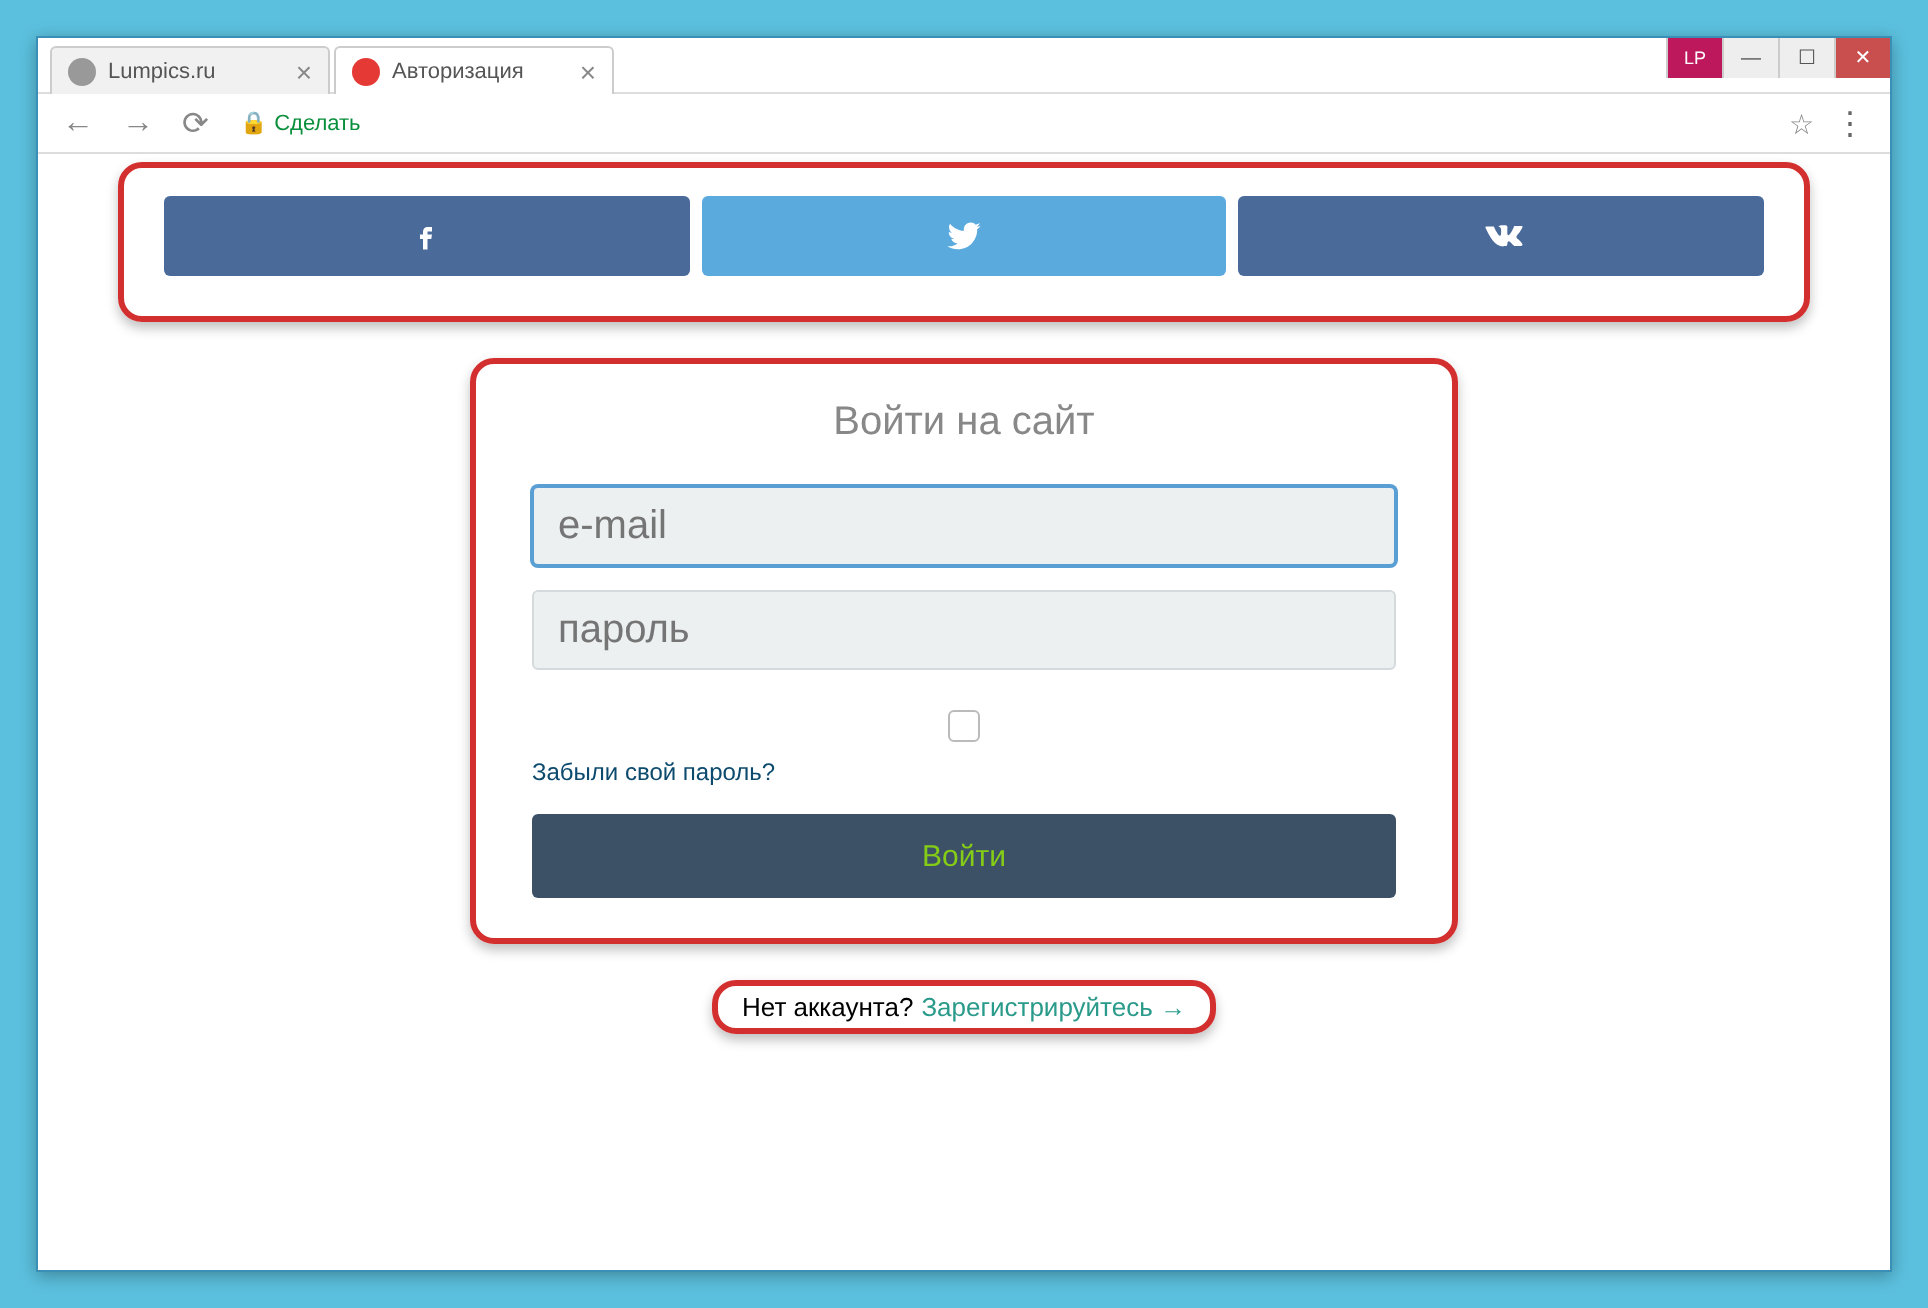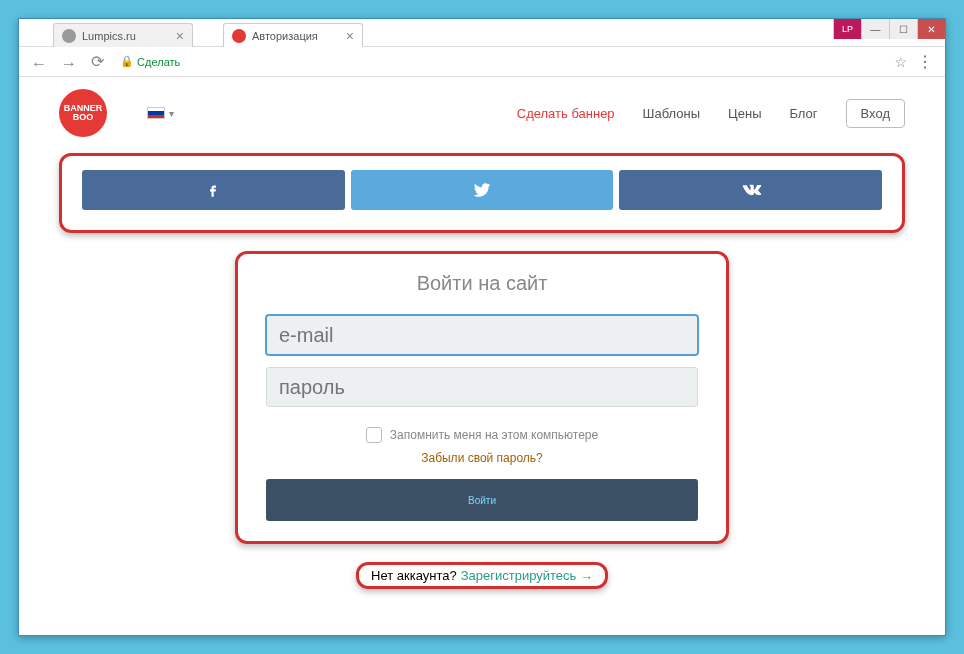--- a/index.html
+++ b/index.html
@@ -1,20 +1,20 @@
 <!DOCTYPE html>
 <html><head>
 <meta charset="utf-8">
 <style>
 * { margin: 0; padding: 0; box-sizing: border-box; font-family: Arial, sans-serif; }
 body { background: #5bc0de; width: 964px; height: 654px; overflow: hidden; padding: 18px; }
 .window { background: #fff; border: 1px solid #3a8fb7; box-shadow: 0 2px 8px rgba(0,0,0,0.3); display: flex; flex-direction: column; height: 618px; }
 .titlebar { background: #fff; height: 28px; display: flex; align-items: flex-start; border-bottom: 1px solid #ddd; position: relative; }
 .tabs-row { display: flex; align-items: flex-end; height: 28px; padding-left: 6px; }
-.tab { background: #f1f1f1; border: 1px solid #ccc; border-bottom: none; border-radius: 3px 3px 0 0; height: 24px; min-width: 140px; display: flex; align-items: center; padding: 0 8px; font-size: 11px; color: #555; margin-right: 2px; margin-top: 4px; position: relative; margin-left: 28px; }
+.tab { background: #f1f1f1; border: 1px solid #ccc; border-bottom: none; border-radius: 3px 3px 0 0; height: 24px; min-width: 140px; display: flex; align-items: center; padding: 0 8px; font-size: 11px; color: #555; margin-right: 2px; margin-top: 4px; position: relative; }
 .tab.active { background: #fff; }
 .favicon { width: 14px; height: 14px; border-radius: 50%; margin-right: 6px; flex-shrink: 0; }
 .favicon.red { background: #e53935; }
 .favicon.grey { background: #999; }
 .tab-close { margin-left: auto; color: #888; font-size: 14px; cursor: pointer; }
 .window-controls { position: absolute; right: 0; top: 0; display: flex; }
 .win-btn { width: 28px; height: 20px; display: flex; align-items: center; justify-content: center; font-size: 10px; color: #555; background: #eee; border-left: 1px solid #ccc; }
 .win-btn.lp { background: #be185d; color: #fff; font-size: 9px; }
 .win-btn.close { background: #c94f4f; color: #fff; }
 .addr-bar { height: 30px; display: flex; align-items: center; padding: 0 8px; border-bottom: 1px solid #ddd; background: #fff; gap: 6px; }
@@ -42,22 +42,22 @@
 .soc-btn { flex: 1; height: 40px; border-radius: 3px; display: flex; align-items: center; justify-content: center; color: #fff; cursor: pointer; }
 .soc-fb { background: #4a6a9a; }
 .soc-tw { background: #5aaade; }
 .soc-vk { background: #4a6a9a; }
 .login-block { margin: 0 auto 10px; width: 494px; padding: 18px 28px 20px; }
 .login-title { text-align: center; color: #888; font-size: 20px; margin-bottom: 20px; }
 .input { width: 100%; height: 40px; background: #ecf0f1; border: 1px solid #d5dbdd; border-radius: 3px; padding: 0 12px; font-size: 20px; color: #555; margin-bottom: 12px; }
 .input.focus { border: 1px solid #5a9fd4; box-shadow: 0 0 0 1px #5a9fd4; }
 .remember-row { display: flex; align-items: center; justify-content: center; gap: 8px; font-size: 12px; color: #888; margin: 8px 0; }
 .chk { width: 16px; height: 16px; border: 1px solid #bbb; border-radius: 3px; background: #fff; }
-.forgot { text-align: center; font-size: 12px; color: #a16207; margin-bottom: 14px; cursor: pointer; }
-.login-btn { width: 100%; height: 42px; background: #3d5166; color: #7dd3fc; border-radius: 3px; display: flex; align-items: center; justify-content: center; font-size: 10px; cursor: pointer; }
+.forgot { text-align: left; font-size: 12px; color: #0c4a6e; margin-bottom: 14px; cursor: pointer; }
+.login-btn { width: 100%; height: 42px; background: #3d5166; color: #84cc16; border-radius: 3px; display: flex; align-items: center; justify-content: center; font-size: 15px; cursor: pointer; }
 .reg-block { margin: 8px auto 0; padding: 3px 12px; display: inline-flex; align-items: center; font-size: 13px; }
 .reg-wrap { text-align: center; }
 .reg-q { color: #000000; margin-right: 4px; }
 .reg-link { color: #2a9a8a; cursor: pointer; }
 </style>
 </head>
 <body>
 
 <div class="window">
   <div class="titlebar">
@@ -89,34 +89,20 @@
       <span class="secure">
         <span>🔒</span>
         <span>Сделать</span>
       </span>
     </div>
     <span class="star">☆</span>
     <span class="menu-dots">⋮</span>
   </div>
 
   <div class="page">
-    <div class="header">
-      <div class="logo">BANNER BOO</div>
-      <div class="lang">
-        <span class="flag"></span>
-        <span class="chev">▾</span>
-      </div>
-      <div class="nav">
-        <a class="red">Сделать баннер</a>
-        <a>Шаблоны</a>
-        <a>Цены</a>
-        <a>Блог</a>
-        <span class="btn-outline">Вход</span>
-      </div>
-    </div>
 
     <div class="social-block hl">
       <div class="social-row">
         <div class="soc-btn soc-fb">
           <svg width="18" height="18" viewBox="0 0 24 24" fill="#fff">
               <path d="M13 9h3V6h-3c-1.7 0-3 1.3-3 3v2H8v3h2v7h3v-7h2.5l.5-3H13V9z"></path>
             </svg>
         </div>
         <div class="soc-btn soc-tw">
           <svg width="20" height="20" viewBox="0 0 24 24" fill="#fff">
@@ -130,21 +116,20 @@
         </div>
       </div>
     </div>
 
     <div class="login-block hl">
       <div class="login-title">Войти на сайт</div>
       <input class="input focus" placeholder="e-mail" style="">
       <input class="input" type="password" placeholder="пароль" style="">
       <div class="remember-row">
         <span class="chk"></span>
-        <span>Запомнить меня на этом компьютере</span>
       </div>
       <div class="forgot">Забыли свой пароль?</div>
       <div class="login-btn">Войти</div>
     </div>
 
     <div class="reg-wrap">
       <span class="reg-block hl">
         <span class="reg-q">Нет аккаунта?</span>
         <span class="reg-link">Зарегистрируйтесь →</span>
       </span>

